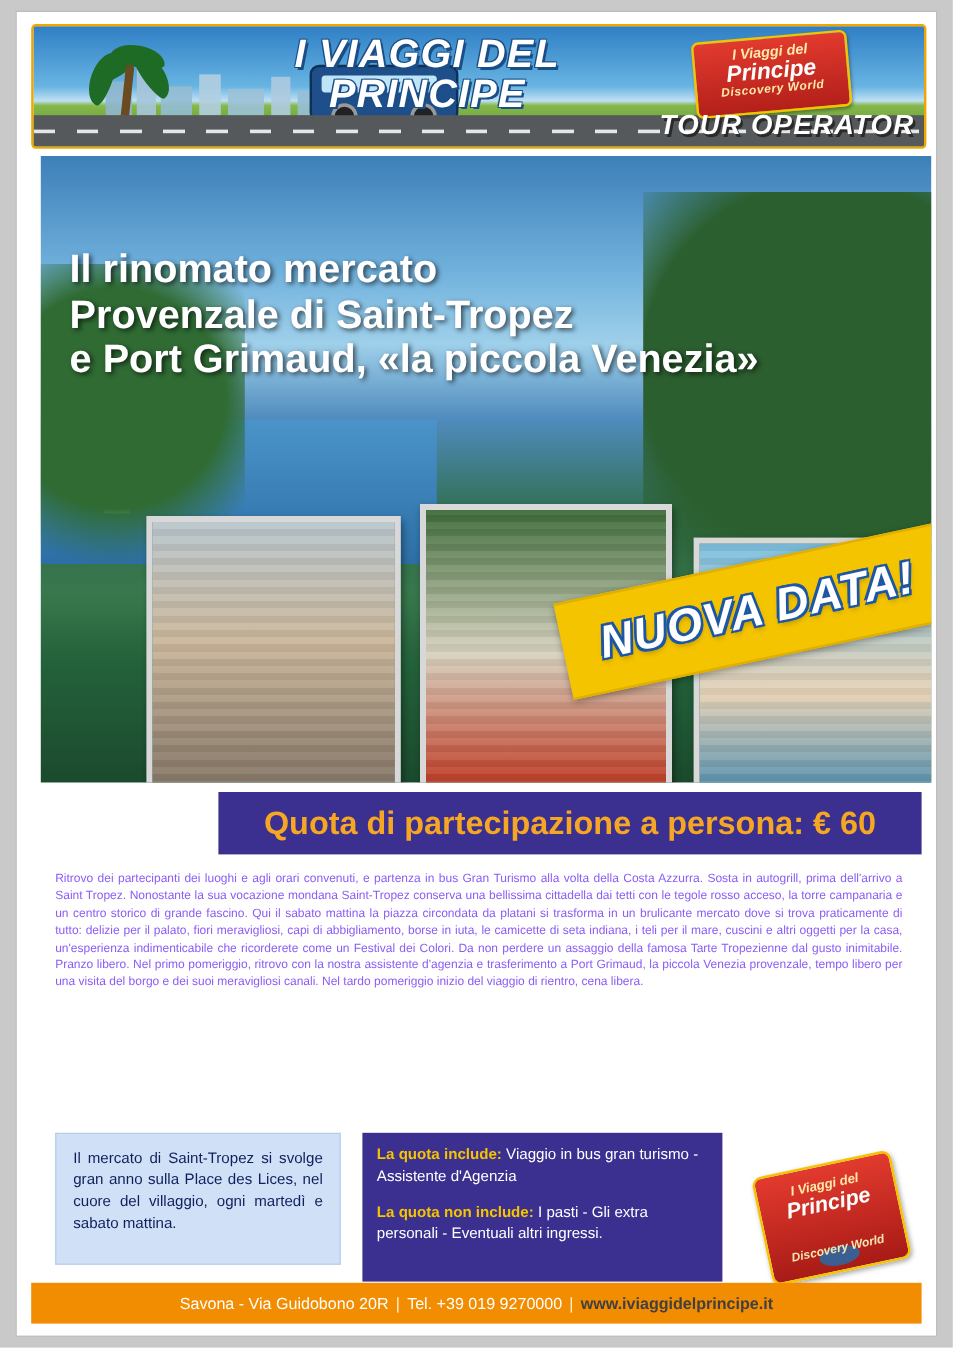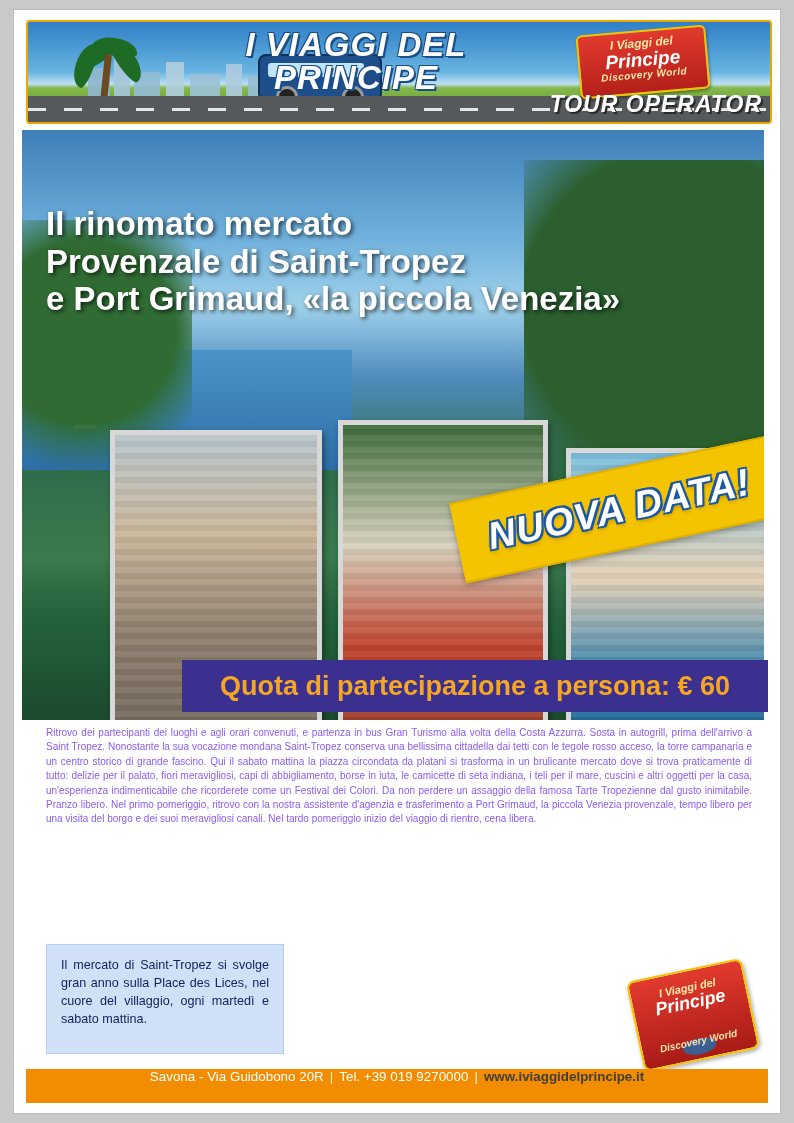--- a/index.html
+++ b/index.html
@@ -61,21 +61,21 @@
   .logo-badge .b{display:block;font-size:19px;line-height:1;}
   .logo-badge .c{display:block;font-size:10px;color:#ffe9a8;letter-spacing:.5px;}
   .tour-operator{
     position:absolute;right:8px;bottom:4px;
     font-style:italic;font-weight:bold;font-size:23px;color:#ffffff;
     text-shadow:2px 2px 0 #2a2a2a;letter-spacing:1px;
   }
 
   
   .hero{
-    position:absolute;left:8px;top:120px;width:742px;height:590px;
+    position:absolute;left:20px;top:120px;width:742px;height:522px;
     overflow:hidden;
     background:linear-gradient(180deg,#3d7fb8 0%,#6fb0dc 18%,#9fd0ea 30%,#4f8bbd 42%,#2f6d4b 58%,#3b7a4e 72%,#2c5f3e 100%);
   }
   .hero .sea{position:absolute;left:0;top:220px;width:330px;height:120px;background:linear-gradient(180deg,#4a94c9,#2d6ea6);}
   .hero .sail{position:absolute;left:52px;top:252px;width:0;height:0;border-left:16px solid transparent;border-right:6px solid transparent;border-bottom:46px solid #ffffff;}
   .hero .tree-l{position:absolute;left:-10px;top:90px;width:180px;height:280px;background:radial-gradient(circle at 40% 40%,#2f6b33 0 46%,rgba(47,107,51,0) 70%);}
   .hero .tree-r{position:absolute;right:-20px;top:30px;width:260px;height:420px;background:radial-gradient(circle at 60% 35%,#2b5f2f 0 50%,rgba(43,95,47,0) 72%);}
   .hero .foliage{position:absolute;left:0;right:0;bottom:0;height:160px;background:linear-gradient(180deg,rgba(31,85,44,0) 0%,#23613a 40%,#1b4a2d 100%);}
 
   .hero-title{position:absolute;left:24px;top:75px;width:680px;color:#fff;}
@@ -142,21 +142,21 @@
     border:2px solid #f3c200;border-radius:8px;box-shadow:1px 2px 4px rgba(0,0,0,.35);
   }
   .logo-bottom .t1{position:absolute;left:0;right:0;top:12px;text-align:center;font-style:italic;font-weight:bold;font-size:11px;color:#ffe9a8;}
   .logo-bottom .t2{position:absolute;left:0;right:0;top:24px;text-align:center;font-style:italic;font-weight:bold;font-size:18px;color:#ffffff;line-height:1;}
   .logo-bottom .t3{position:absolute;left:0;right:0;bottom:14px;text-align:center;font-style:italic;font-weight:bold;font-size:10px;color:#f5e6b0;}
   .logo-bottom .globe{position:absolute;left:50%;bottom:6px;transform:translateX(-50%);width:34px;height:16px;border-radius:50%;background:#1f6fb0;opacity:.8;}
 
   
   .footer{
     position:absolute;left:12px;bottom:10px;width:742px;height:34px;
-    background:#f28c00;color:#ffffff;display:flex;justify-content:center;
+    background:#f28c00;color:#ffffff;display:flex;align-items:center;justify-content:center;
     font-size:13.4px;
   }
   .footer .site{color:#404040;font-weight:bold;}
   .footer .sep{color:#fff3d6;margin:0 6px;}
 </style>
 </head>
 <body>
 
 <div class="page">
 
@@ -221,20 +221,28 @@
   </div>
 
   <div class="price-band">
     <div class="txt">Quota di partecipazione a persona:  € 60</div>
   </div>
 
   <div class="body-text">Ritrovo dei partecipanti dei luoghi e agli orari convenuti, e partenza in bus Gran Turismo alla volta della Costa Azzurra. Sosta in autogrill, prima dell'arrivo a Saint Tropez. Nonostante la sua vocazione mondana Saint-Tropez conserva una bellissima cittadella dai tetti con le tegole rosso acceso, la torre campanaria e un centro storico di grande fascino. Qui il sabato mattina la piazza circondata da platani si trasforma in un brulicante mercato dove si trova praticamente di tutto: delizie per il palato, fiori meravigliosi, capi di abbigliamento, borse in iuta, le camicette di seta indiana, i teli per il mare, cuscini e altri oggetti per la casa, un'esperienza indimenticabile che ricorderete come un Festival dei Colori. Da non perdere un assaggio della famosa Tarte Tropezienne dal gusto inimitabile. Pranzo libero. Nel primo pomeriggio, ritrovo con la nostra assistente d'agenzia e trasferimento a Port Grimaud, la piccola Venezia provenzale, tempo libero per una visita del borgo e dei suoi meravigliosi canali. Nel tardo pomeriggio inizio del viaggio di rientro, cena libera.</div>
 
   <div class="note-box">Il mercato di Saint-Tropez si svolge gran anno sulla Place des Lices, nel cuore del villaggio, ogni martedì e sabato mattina.</div>
 
+  <div class="incl-box">
+    <div class="row">
+      <b>La quota include:</b><span> Viaggio in bus gran turismo - Assistente d'Agenzia</span>
+    </div>
+    <div class="row">
+      <b>La quota non include:</b><span> I pasti - Gli extra personali - Eventuali altri ingressi.</span>
+    </div>
+  </div>
 
   <div class="logo-bottom">
     <div class="plate"></div>
     <div class="t1">I Viaggi del</div>
     <div class="t2">Principe</div>
     <div class="globe"></div>
     <div class="t3">Discovery World</div>
   </div>
 
   <div class="footer">

